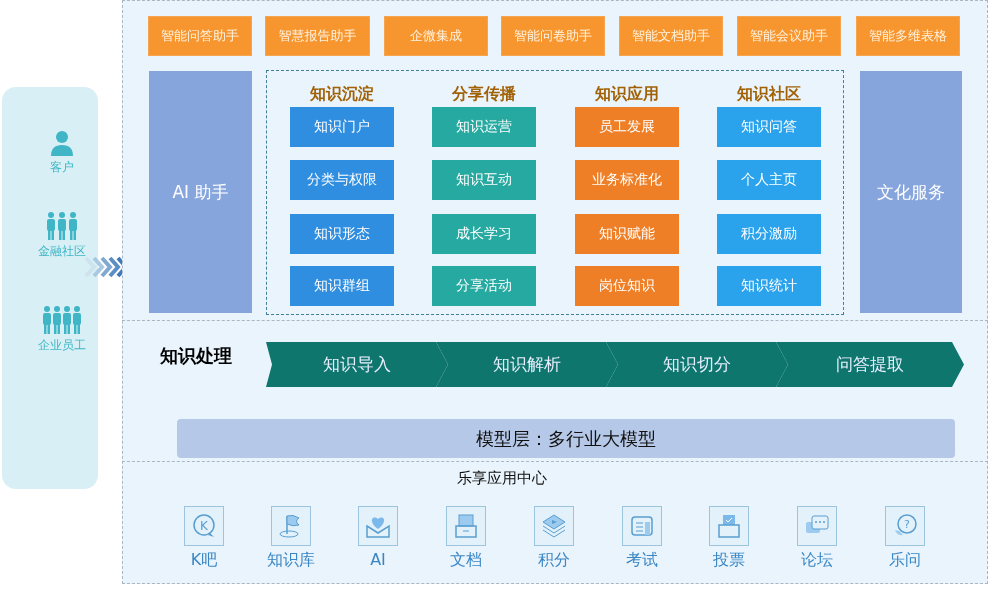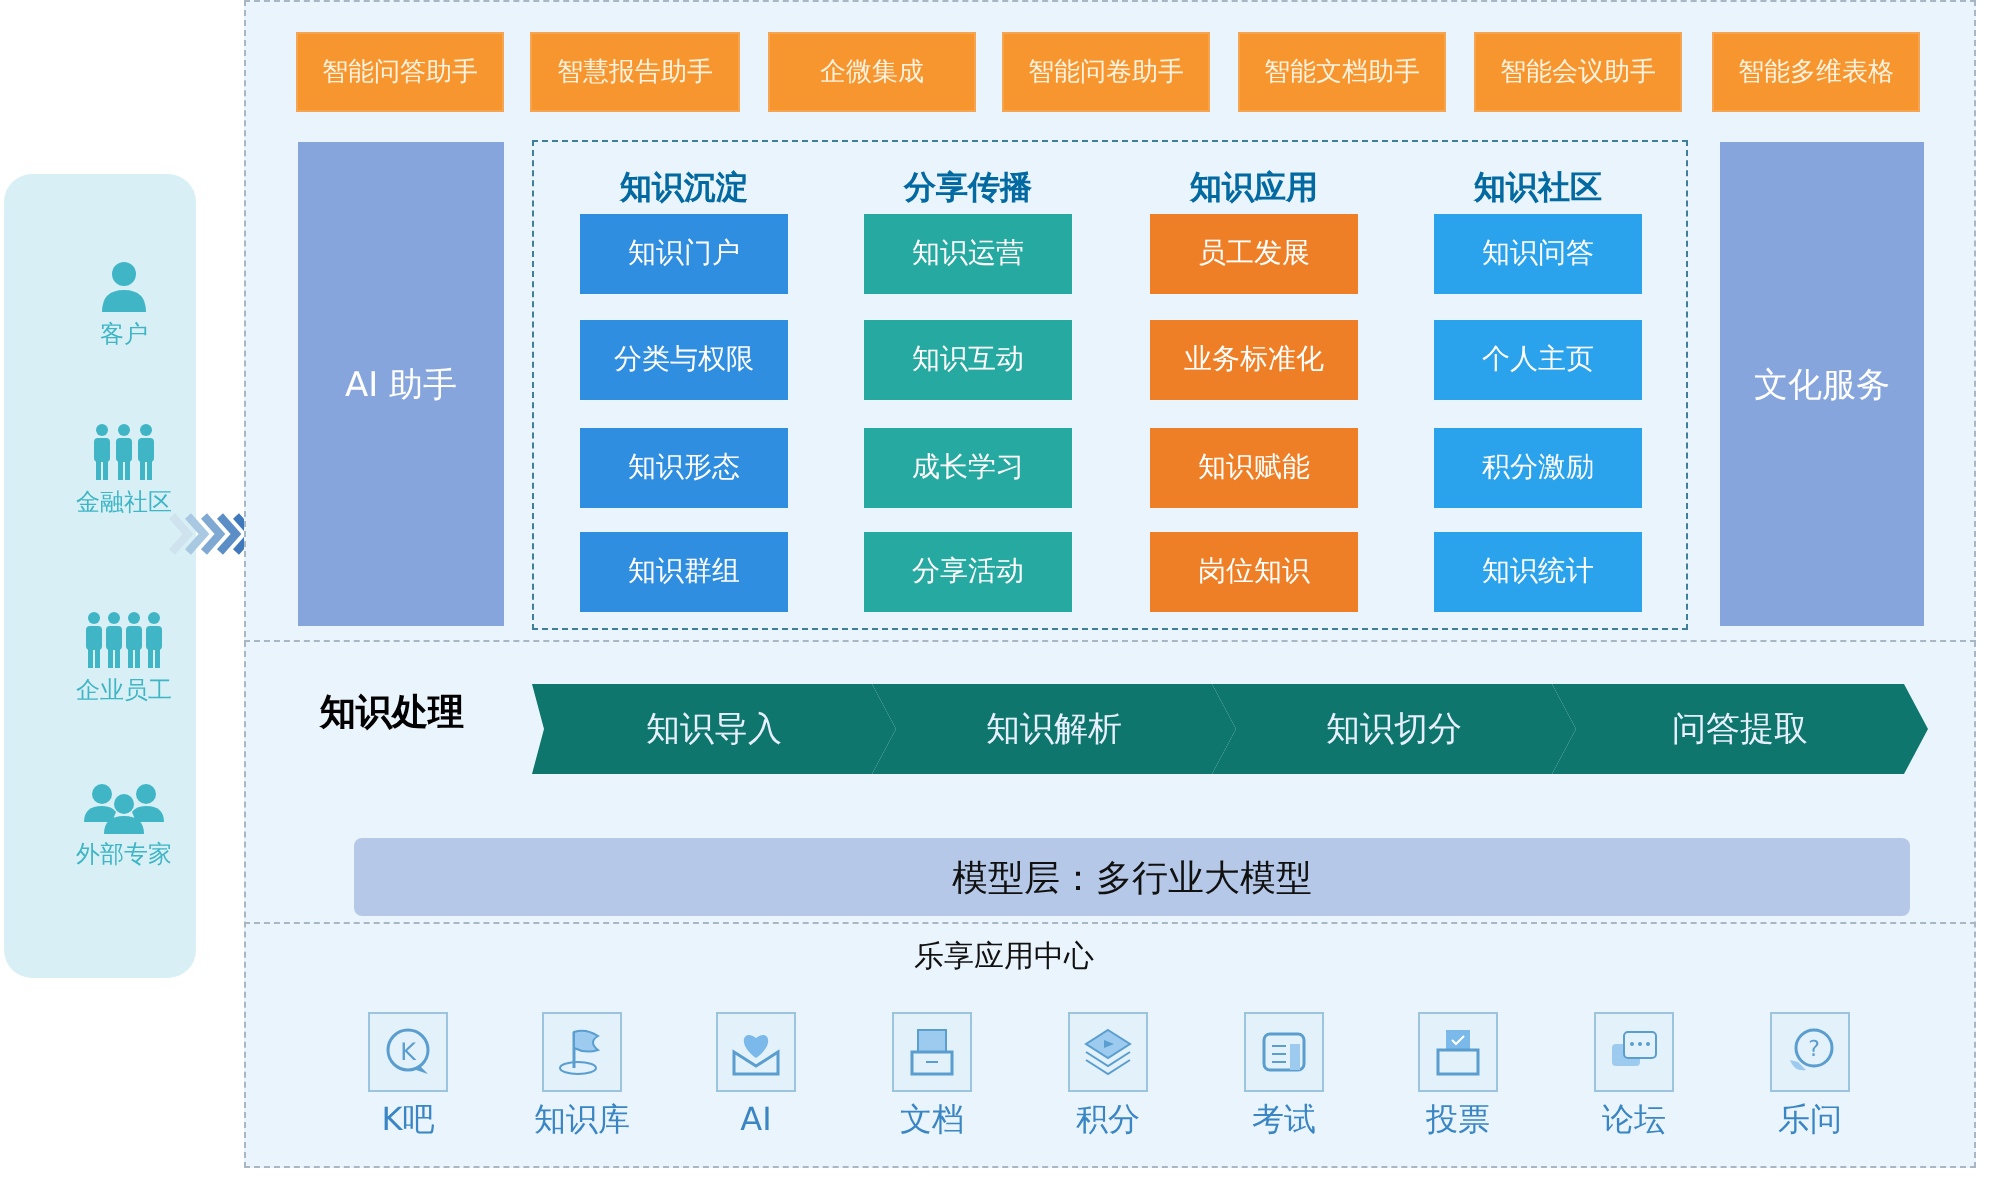--- a/index.html
+++ b/index.html
@@ -34,21 +34,21 @@
   .side-col {
     position: absolute; top: 71px; height: 242px; background: #86a5dc;
     color: #ffffff; font-size: 17px; display: flex; align-items: center; justify-content: center;
   }
   .inner-box {
     left: 266px; top: 70px; width: 578px; height: 245px;
     border: 1.5px dashed #3f7f9a;
   }
   .col-title {
     position: absolute; top: 84px; width: 104px; text-align: center;
-    font-size: 16px; font-weight: bold; color: #0369a1;
+    font-size: 16px; font-weight: bold; color: #a16207;
   }
   .cell {
     position: absolute; width: 104px; height: 40px; color: #ffffff;
     font-size: 14px; display: flex; align-items: center; justify-content: center;
   }
   .c-blue { background: #2f8ee0; }
   .c-teal { background: #25a9a0; }
   .c-orange { background: #ef7f26; }
   .c-sky { background: #2aa3ec; }
 
@@ -120,33 +120,20 @@
           <rect x="12" y="19" width="2.5" height="10"></rect>
           <rect x="15.5" y="19" width="2.5" height="10"></rect>
           <rect x="22" y="19" width="2.5" height="10"></rect>
           <rect x="25.5" y="19" width="2.5" height="10"></rect>
           <rect x="32" y="19" width="2.5" height="10"></rect>
           <rect x="35.5" y="19" width="2.5" height="10"></rect>
         </g>
       </svg>
     <div class="lbl">企业员工</div>
   </div>
-  <div class="user-item" style="top:304px">
-    <svg width="40" height="26" viewBox="0 0 40 26">
-        <g fill="#3fb5c6">
-          <circle cx="9" cy="6" r="5"></circle>
-          <circle cx="31" cy="6" r="5"></circle>
-          <circle cx="20" cy="11" r="5"></circle>
-          <path d="M0 20 Q0 12 9 12 Q14 12 16 15 L14 20 Z"></path>
-          <path d="M40 20 Q40 12 31 12 Q26 12 24 15 L26 20 Z"></path>
-          <path d="M10 26 Q10 17 20 17 Q30 17 30 26 Z"></path>
-        </g>
-      </svg>
-    <div class="lbl">外部专家</div>
-  </div>
 </div>
 <svg class="abs chevrons" viewBox="0 0 46 22">
   <g fill="none" stroke-width="4">
     <path d="M2 2 L10 11 L2 20" stroke="#cfe3ef"></path>
     <path d="M10 2 L18 11 L10 20" stroke="#a9c9e2"></path>
     <path d="M18 2 L26 11 L18 20" stroke="#7fa9d3"></path>
     <path d="M26 2 L34 11 L26 20" stroke="#5b8ec6"></path>
     <path d="M34 2 L42 11 L34 20" stroke="#3f79bb"></path>
   </g>
 </svg>

